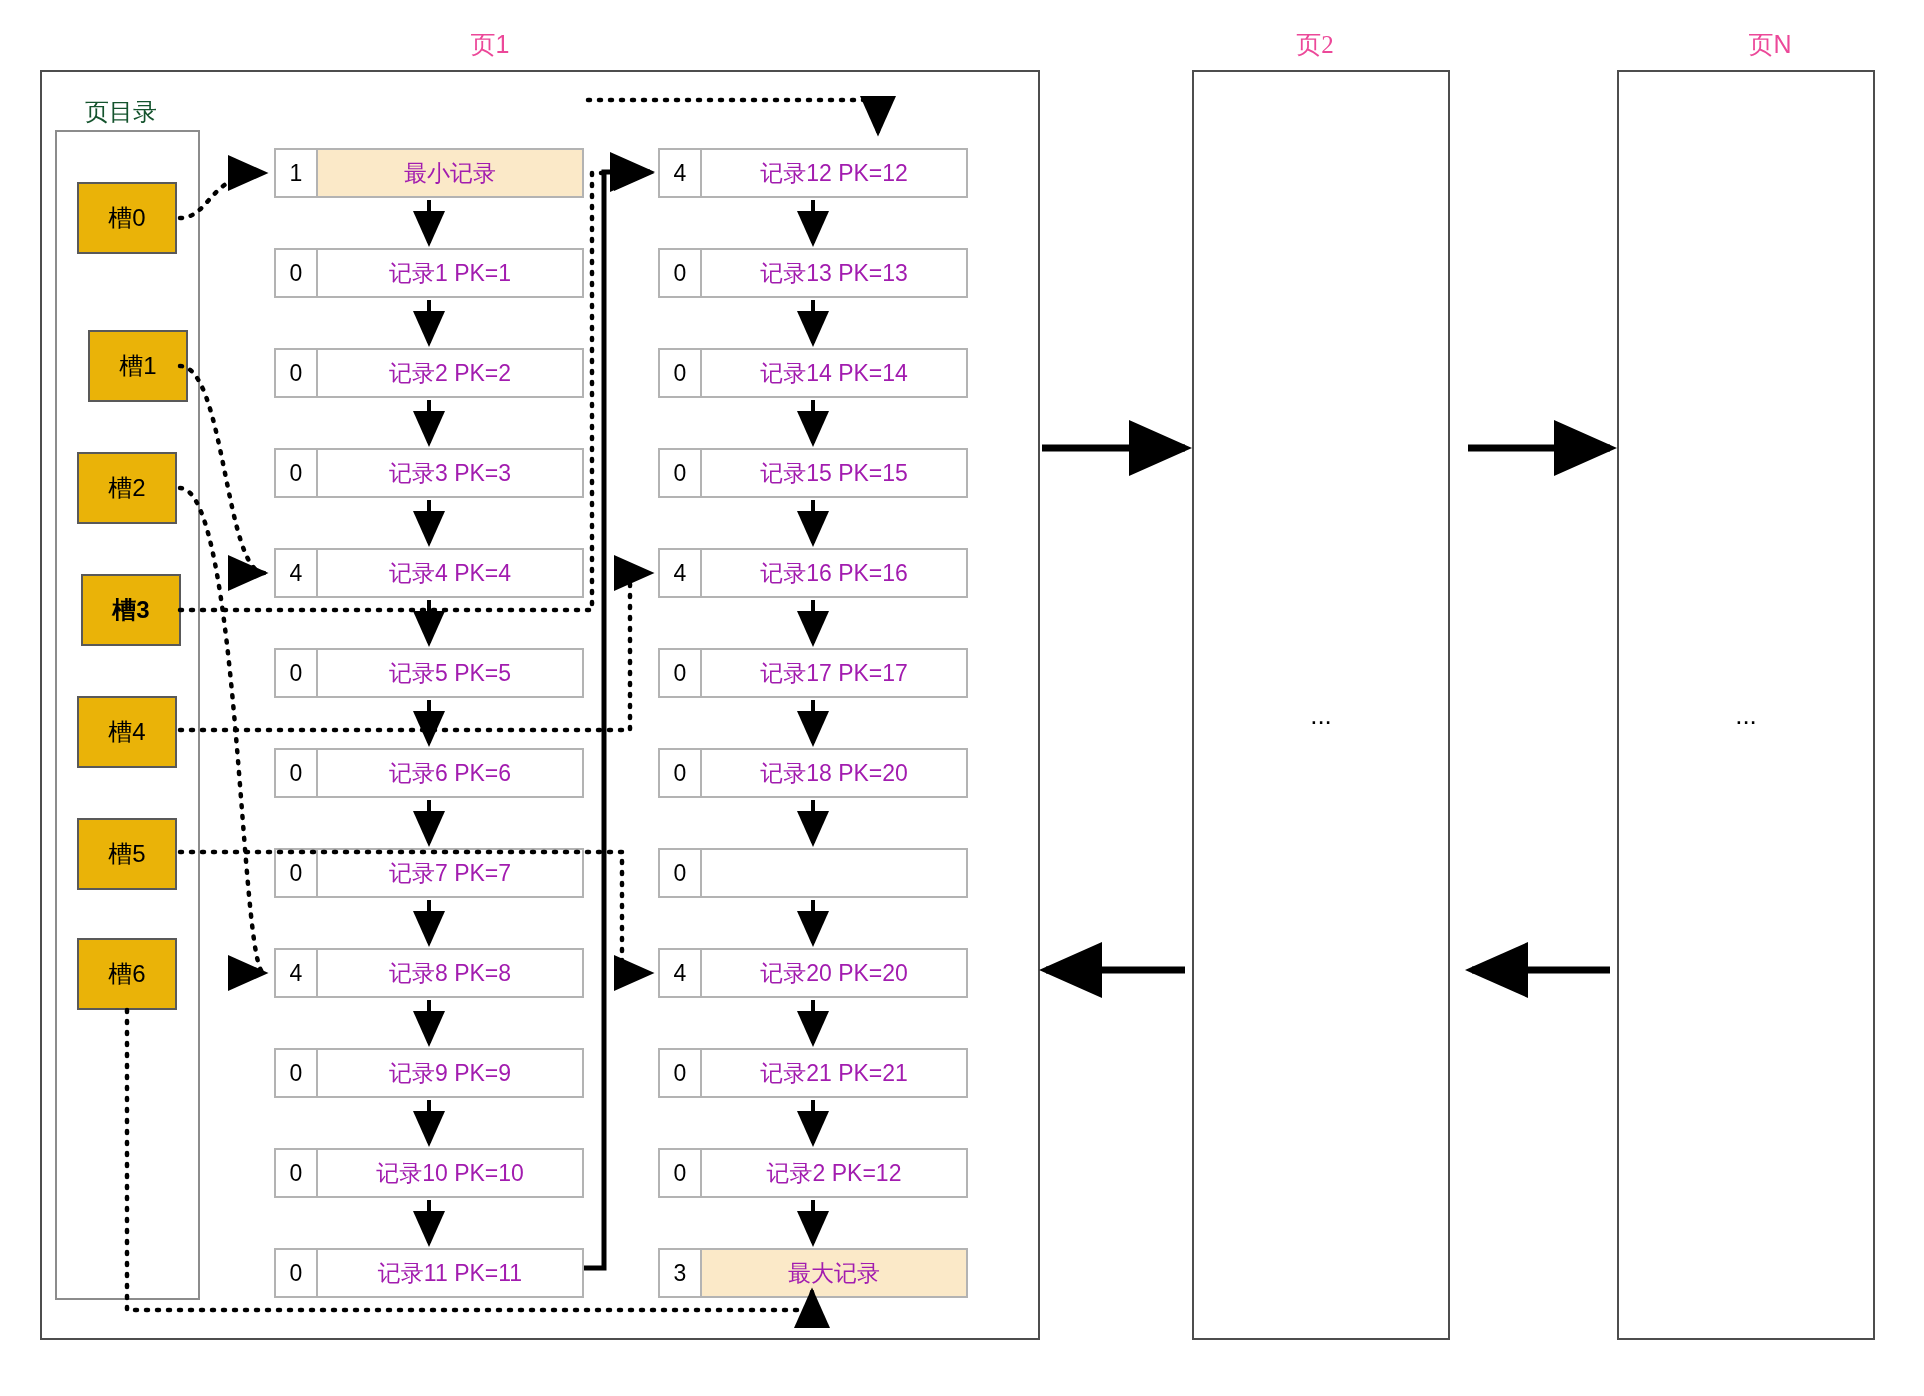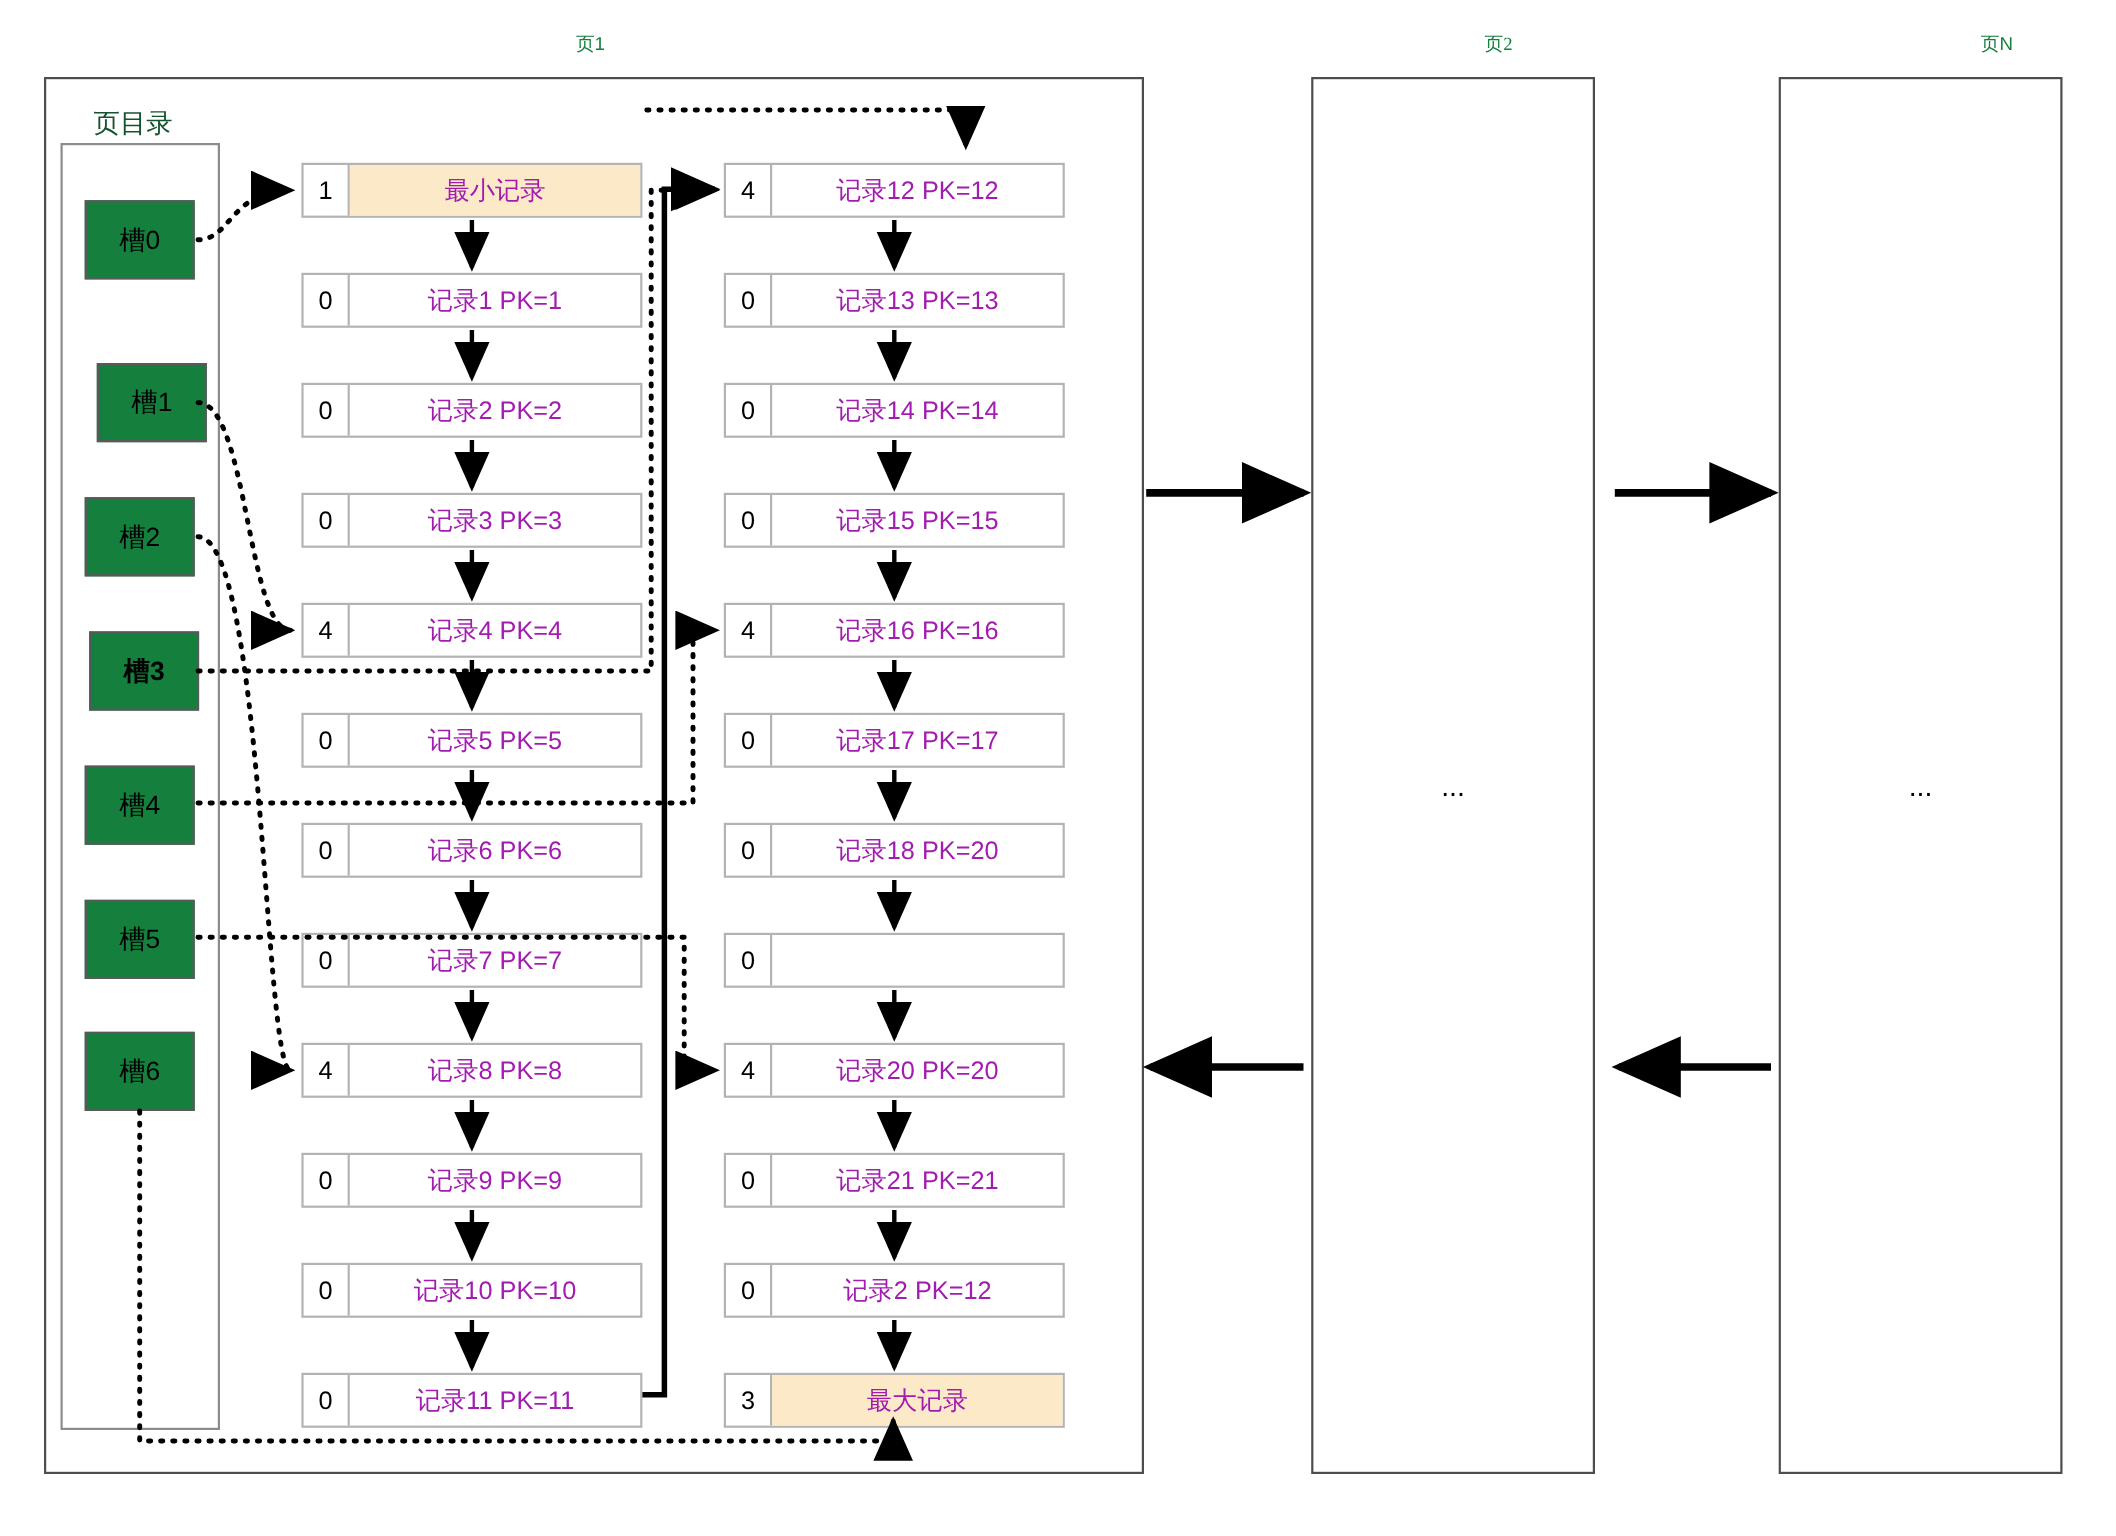--- a/index.html
+++ b/index.html
@@ -9,23 +9,23 @@
     font-family: "Liberation Sans", sans-serif;
   }
   #root {
     position: relative;
     width: 1924px;
     height: 1396px;
     overflow: hidden;
   }
   .page-title {
     position: absolute;
-    font-size: 17px;
-    color: #15803d;
-    text-align: right;
+    font-size: 25px;
+    color: #ec4899;
+    text-align: center;
     white-space: nowrap;
   }
   .page-box {
     position: absolute;
     border: 2px solid #4d4d4d;
     background: #ffffff;
     box-sizing: border-box;
   }
   .dir-box {
     position: absolute;
@@ -37,21 +37,21 @@
     position: absolute;
     font-size: 24px;
     color: #14532d;
     white-space: nowrap;
   }
   .slot {
     position: absolute;
     width: 100px;
     height: 72px;
     border: 2px solid #595959;
-    background: #15803d;
+    background: #eab308;
     box-sizing: border-box;
     display: flex;
     align-items: center;
     justify-content: center;
     font-size: 24px;
     color: #000;
   }
   .rec {
     position: absolute;
     height: 50px;

